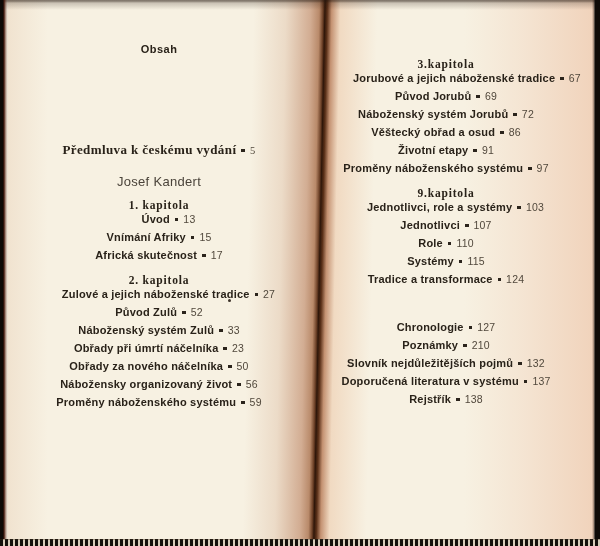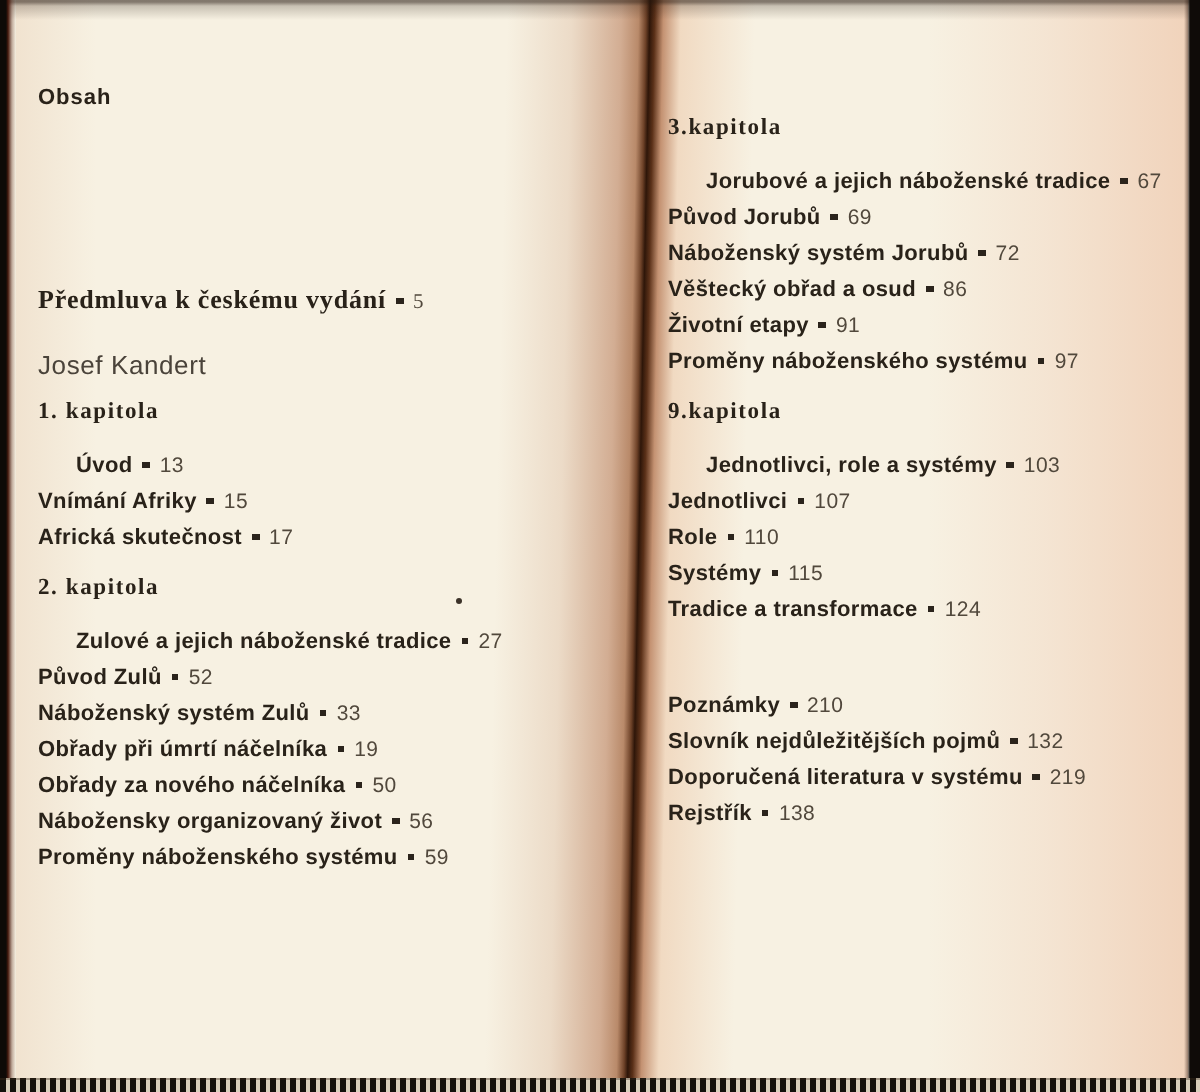--- a/index.html
+++ b/index.html
@@ -47,29 +47,29 @@
   .bottom-perforation{
     position:absolute;left:0;right:0;bottom:0;height:6px;z-index:7;
     background:repeating-linear-gradient(90deg,#14100c 0 3px,#d8cdbb 3px 5px);
     border-top:1px solid rgba(60,45,30,.35);
   }
   .ink-speck{
     position:absolute;width:3px;height:3px;border-radius:50%;
     background:#3b3128;z-index:4;
   }
   
-  .page-col{position:absolute;z-index:4;text-align:left;color:var(--ink,#292219);}
+  .page-col{position:absolute;z-index:4;text-align:center;color:var(--ink,#292219);}
   #left-col{left:19px;top:43px;width:280px;}
   #right-col{left:334px;top:45px;width:224px;}
   .line{white-space:nowrap;line-height:12px;}
   .toc-heading{font-weight:700;font-size:11px;letter-spacing:.5px;margin-bottom:88px;}
   .preface-title{font-family:"Liberation Serif",serif;font-weight:700;font-size:13px;line-height:13px;letter-spacing:.4px;}
   .author{font-weight:400;font-size:13px;line-height:9px;margin-top:20px;color:#4a433a;letter-spacing:.3px;}
   .chapter-label{font-family:"Liberation Serif",serif;font-weight:700;font-size:11.5px;letter-spacing:.8px;margin-top:13px;}
-  .chapter-title{font-weight:700;font-size:11px;margin-top:15px;letter-spacing:.2px;padding-left:19px;}
+  .chapter-title{font-weight:700;font-size:11px;margin-top:2px;letter-spacing:.2px;padding-left:19px;}
   .entry{font-weight:700;font-size:11px;margin-top:6px;letter-spacing:.2px;}
   .section-break{height:30px;}
   .pnum{font-weight:400;font-size:10.5px;color:var(--page-number,#51483c);}
   .bullet{
     display:inline-block;width:3.5px;height:3.5px;margin:0 5px 1px 5px;
     background:#2b241c;vertical-align:middle;
   }
 </style>
 </head>
 <body>
@@ -86,21 +86,21 @@
         <div class="line preface-title"><span>Předmluva k českému vydání</span><span class="bullet"></span><span class="pnum">5</span></div>
         <div class="line author"><span>Josef Kandert</span></div>
         <div class="line chapter-label"><span>1. kapitola</span></div>
         <div class="line chapter-title"><span>Úvod</span><span class="bullet"></span><span class="pnum">13</span></div>
         <div class="line entry"><span>Vnímání Afriky</span><span class="bullet"></span><span class="pnum">15</span></div>
         <div class="line entry"><span>Africká skutečnost</span><span class="bullet"></span><span class="pnum">17</span></div>
         <div class="line chapter-label"><span>2. kapitola</span></div>
         <div class="line chapter-title"><span>Zulové a jejich náboženské tradice</span><span class="bullet"></span><span class="pnum">27</span></div>
         <div class="line entry"><span>Původ Zulů</span><span class="bullet"></span><span class="pnum">52</span></div>
         <div class="line entry"><span>Náboženský systém Zulů</span><span class="bullet"></span><span class="pnum">33</span></div>
-        <div class="line entry"><span>Obřady při úmrtí náčelníka</span><span class="bullet"></span><span class="pnum">19</span></div>
+        <div class="line entry"><span>Obřady při úmrtí náčelníka</span><span class="bullet"></span><span class="pnum">23</span></div>
         <div class="line entry"><span>Obřady za nového náčelníka</span><span class="bullet"></span><span class="pnum">50</span></div>
         <div class="line entry"><span>Nábožensky organizovaný život</span><span class="bullet"></span><span class="pnum">56</span></div>
         <div class="line entry"><span>Proměny náboženského systému</span><span class="bullet"></span><span class="pnum">59</span></div>
       </div>
   </div>
 
   <div class="page-col" id="right-col">
     <div id="right-lines">
         <div class="line chapter-label"><span>3.kapitola</span></div>
         <div class="line chapter-title"><span>Jorubové a jejich náboženské tradice</span><span class="bullet"></span><span class="pnum">67</span></div>
@@ -109,23 +109,24 @@
         <div class="line entry"><span>Věštecký obřad a osud</span><span class="bullet"></span><span class="pnum">86</span></div>
         <div class="line entry"><span>Životní etapy</span><span class="bullet"></span><span class="pnum">91</span></div>
         <div class="line entry"><span>Proměny náboženského systému</span><span class="bullet"></span><span class="pnum">97</span></div>
         <div class="line chapter-label"><span>9.kapitola</span></div>
         <div class="line chapter-title"><span>Jednotlivci, role a systémy</span><span class="bullet"></span><span class="pnum">103</span></div>
         <div class="line entry"><span>Jednotlivci</span><span class="bullet"></span><span class="pnum">107</span></div>
         <div class="line entry"><span>Role</span><span class="bullet"></span><span class="pnum">110</span></div>
         <div class="line entry"><span>Systémy</span><span class="bullet"></span><span class="pnum">115</span></div>
         <div class="line entry"><span>Tradice a transformace</span><span class="bullet"></span><span class="pnum">124</span></div>
         <div class="line section-break"></div>
+        <div class="line entry"><span>Chronologie</span><span class="bullet"></span><span class="pnum">127</span></div>
         <div class="line entry"><span>Poznámky</span><span class="bullet"></span><span class="pnum">210</span></div>
         <div class="line entry"><span>Slovník nejdůležitějších pojmů</span><span class="bullet"></span><span class="pnum">132</span></div>
-        <div class="line entry"><span>Doporučená literatura v systému</span><span class="bullet"></span><span class="pnum">219</span></div>
+        <div class="line entry"><span>Doporučená literatura v systému</span><span class="bullet"></span><span class="pnum">137</span></div>
         <div class="line entry"><span>Rejstřík</span><span class="bullet"></span><span class="pnum">138</span></div>
       </div>
   </div>
 
   <div class="ink-speck" style="left:228px;top:299px;"></div>
 
   <div class="left-border"></div>
   <div class="right-border"></div>
   <div class="top-shadow"></div>
   <div class="bottom-perforation"></div>

